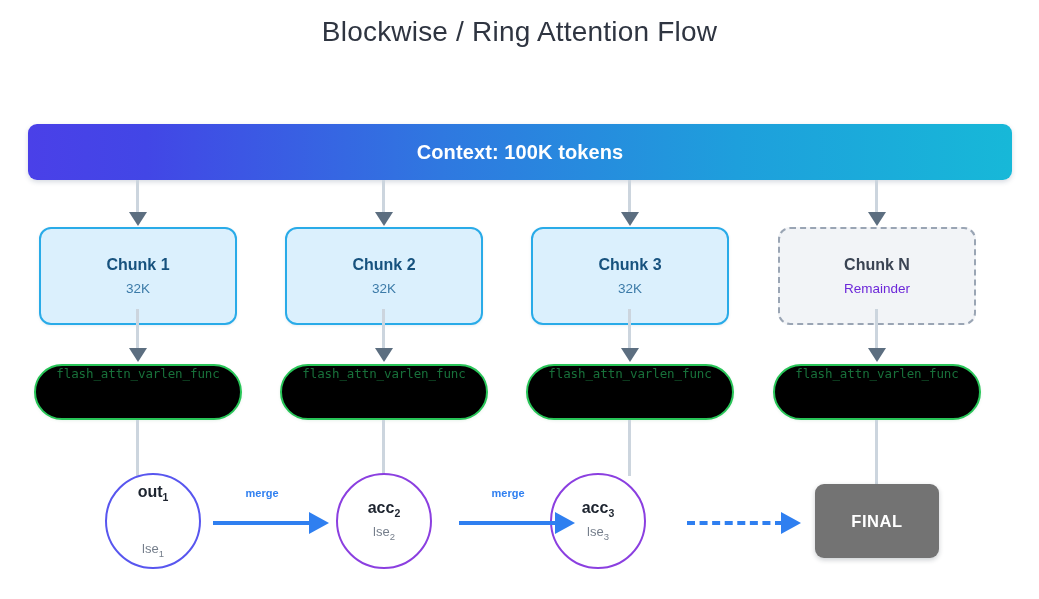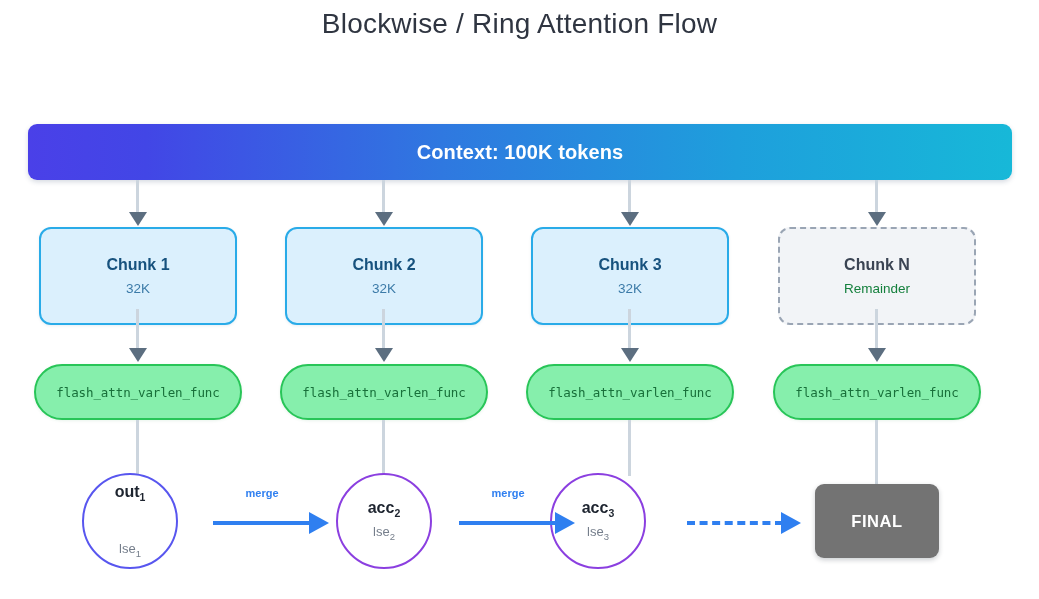--- a/index.html
+++ b/index.html
@@ -13,21 +13,21 @@
     position: relative;
     overflow: hidden;
     font-family: "Liberation Sans", sans-serif;
     -webkit-font-smoothing: antialiased;
   }
 
   
   .diagram-title {
     position: absolute;
     left: 0;
-    top: 8px;
+    top: 16px;
     width: 1039px;
     text-align: center;
     font-size: 28px;
     font-weight: 400;
     color: #2f3541;
     letter-spacing: 0.2px;
   }
 
   
   .context-bar {
@@ -92,34 +92,33 @@
     color: #3c7ba8;
     margin-top: 5px;
     line-height: 1.2;
   }
   .chunk-box.dashed {
     background: #f2f4f7;
     border: 2.5px dashed #9aa5b4;
     box-shadow: none;
   }
   .chunk-box.dashed .chunk-title { color: #3b4453; }
-  .chunk-box.dashed .chunk-sub { color: #15803d; }
+  .chunk-box.dashed .chunk-sub { color: #6d28d9; }
 
   
   .fn-pill {
     position: absolute;
     top: 364px;
     width: 208px;
     height: 56px;
     border-radius: 28px;
-    background: #86efac;
+    background: #000000;
     border: 2.5px solid #28c558;
     box-sizing: border-box;
     display: flex;
-    align-items: center;
     justify-content: center;
     box-shadow: 0 1px 3px rgba(40,140,70,0.10);
   }
   .fn-pill-label {
     font-family: "DejaVu Sans Mono", monospace;
     font-size: 12.5px;
     color: #18703a;
     letter-spacing: -0.1px;
   }
 
@@ -278,21 +277,21 @@
 
 <div class="fn-pill" style="left:773px;">
   <span class="fn-pill-label">flash_attn_varlen_func</span>
 </div>
 
 <div class="vline" style="left:136px; top:420px; height:56px;"></div>
 <div class="vline" style="left:382px; top:420px; height:56px;"></div>
 <div class="vline" style="left:628px; top:420px; height:56px;"></div>
 <div class="vline" style="left:875px; top:420px; height:66px;"></div>
 
-<div class="acc-circle c1" style="left:82px;gap:33px;">
+<div class="acc-circle c1" style="left:105px;gap:33px;">
   <span class="acc-main"><span>out</span><sub>1</sub></span>
   <span class="acc-sub"><span>lse</span><sub>1</sub></span>
 </div>
 
 <div class="acc-circle c2" style="left:336px;">
   <span class="acc-main"><span>acc</span><sub>2</sub></span>
   <span class="acc-sub"><span>lse</span><sub>2</sub></span>
 </div>
 
 <div class="acc-circle c3" style="left:550px;">

